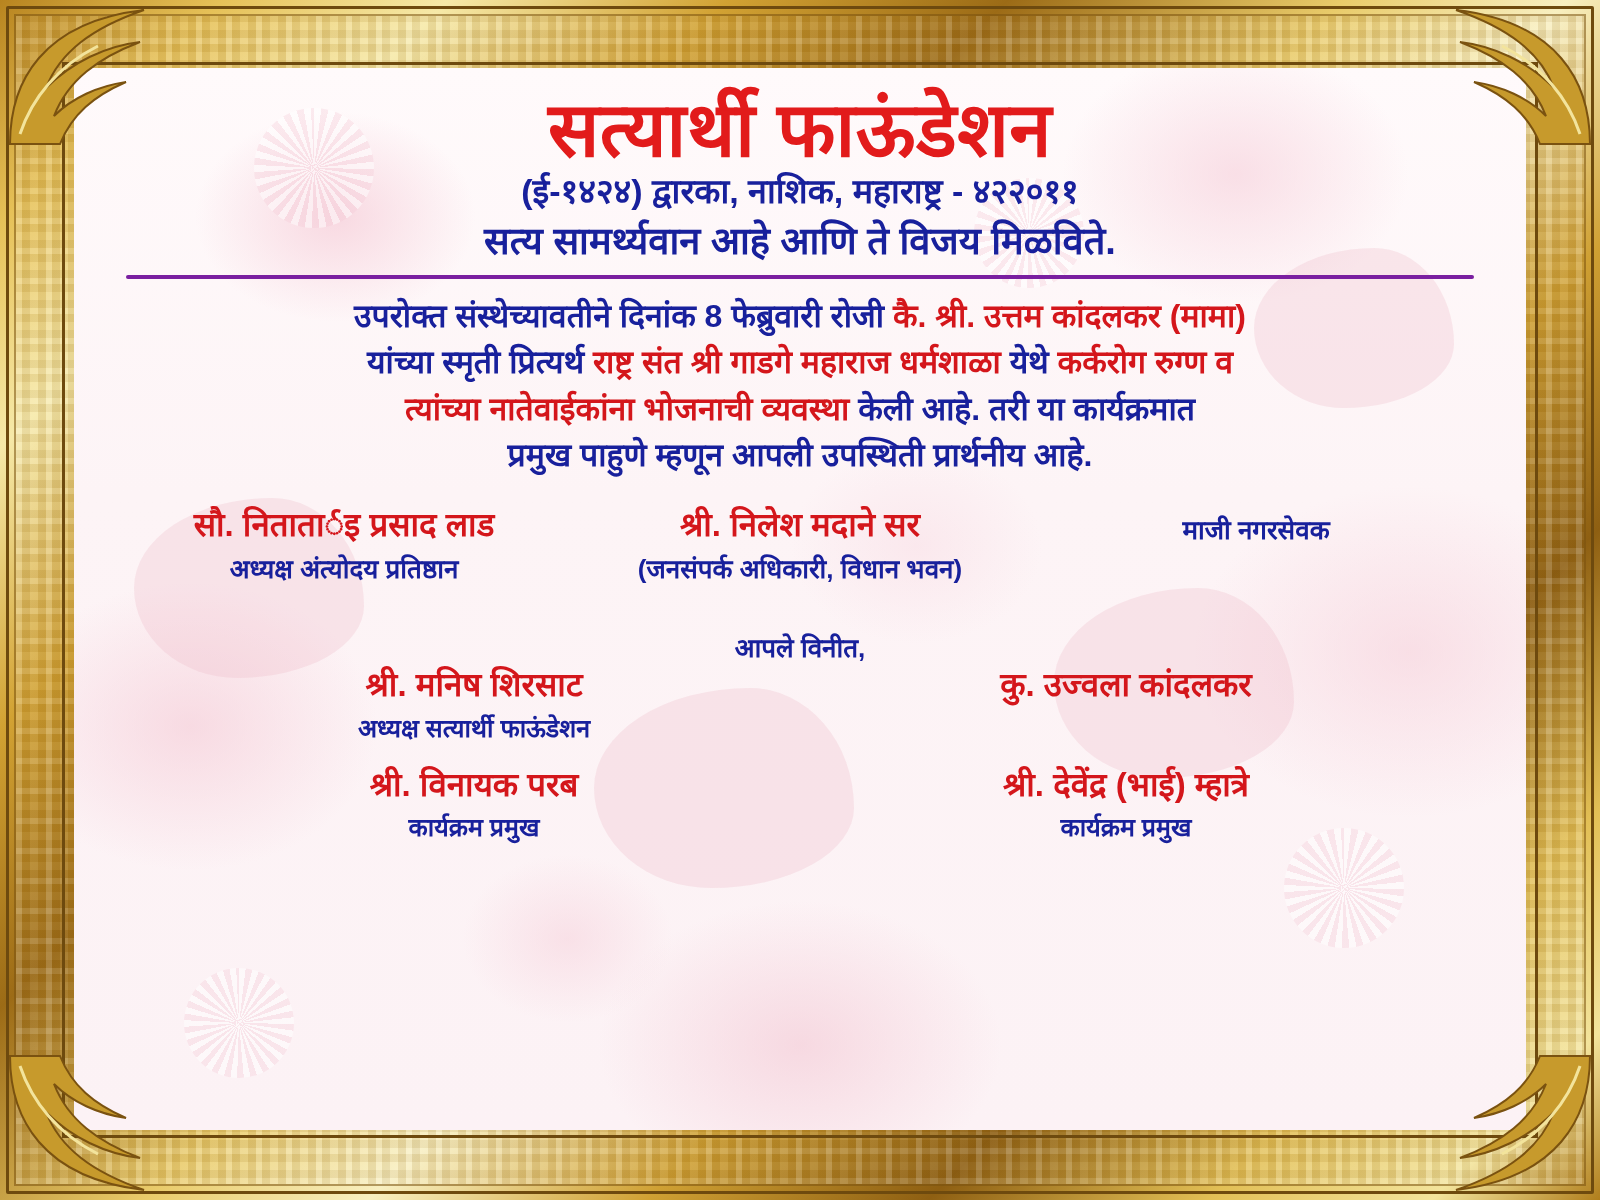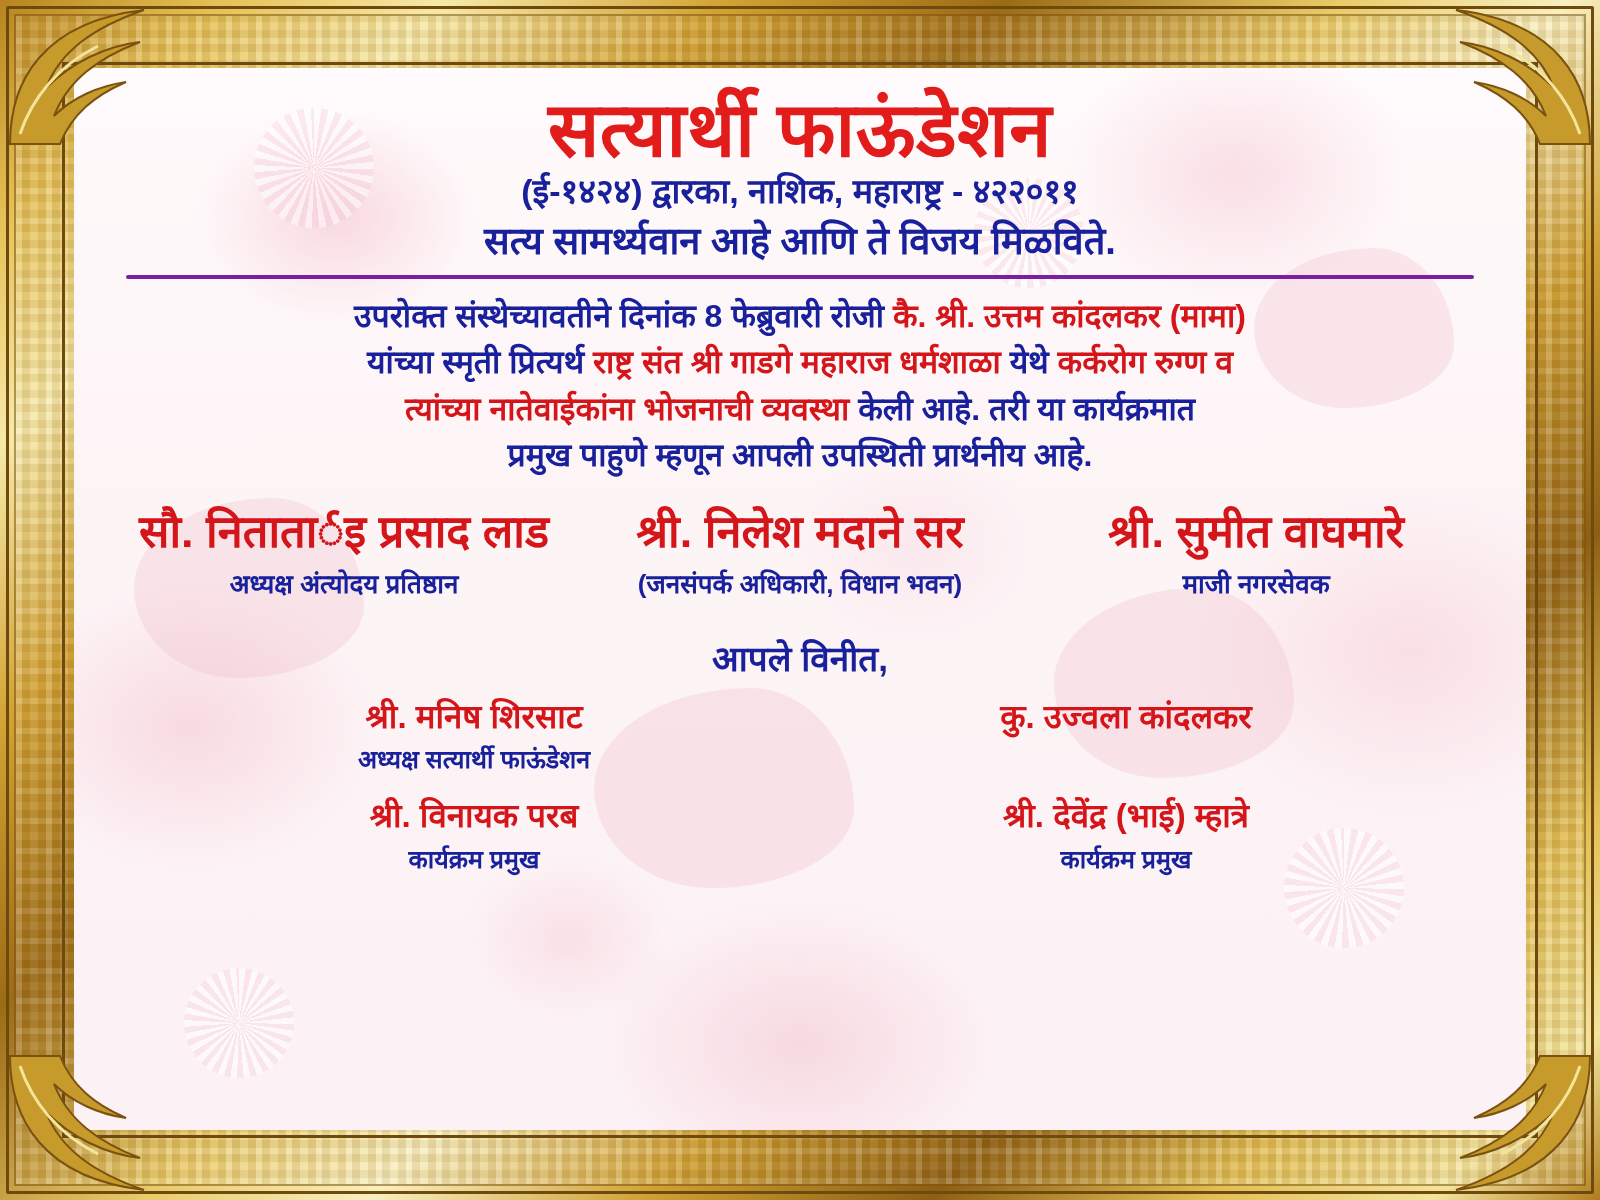--- a/index.html
+++ b/index.html
@@ -142,41 +142,40 @@
     margin-top: 26px;
     padding: 0 6px;
     gap: 8px;
   }
   .guest {
     flex: 1 1 0;
     text-align: center;
   }
   .guest-name {
     color: #d4161b;
-    font-size: 45px;
+    font-size: 33px;
     font-weight: bold;
     line-height: 1.2;
   }
   .guest-role {
     color: #18209c;
     font-size: 26px;
     font-weight: bold;
     margin-top: 10px;
     line-height: 1.2;
   }
 
   .regards {
     color: #18209c;
-    font-size: 35px;
-    font-weight: bold;
-    margin-top: 34px;
+    font-size: 26px;
+    font-weight: bold;
+    margin-top: 44px;
   }
 
   .hosts {
-    margin-top: 16px;
   }
   .host-row {
     display: flex;
     justify-content: space-between;
     padding: 0 34px;
     margin-bottom: 22px;
   }
   .host {
     flex: 1 1 0;
     text-align: center;
@@ -278,21 +277,20 @@
       <div class="guests">
         <div class="guest">
           <div class="guest-name">सौ. नितातार्इ प्रसाद लाड</div>
           <div class="guest-role">अध्यक्ष अंत्योदय प्रतिष्ठान</div>
         </div>
         <div class="guest">
           <div class="guest-name">श्री. निलेश मदाने सर</div>
           <div class="guest-role">(जनसंपर्क अधिकारी, विधान भवन)</div>
         </div>
         <div class="guest">
-          <div class="guest-name">श्री. सुमीत वाघमारे</div>
           <div class="guest-role">माजी नगरसेवक</div>
         </div>
       </div>
 
       <div class="regards">आपले विनीत,</div>
 
       <div class="hosts">
         <div class="host-row">
           <div class="host">
             <div class="host-name">श्री. मनिष शिरसाट</div>

